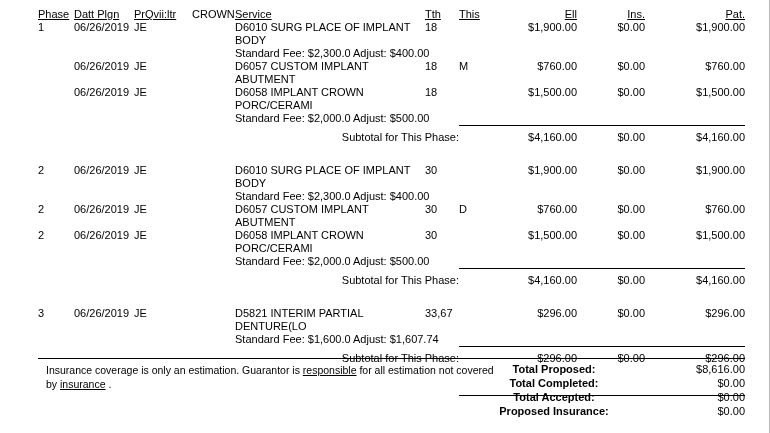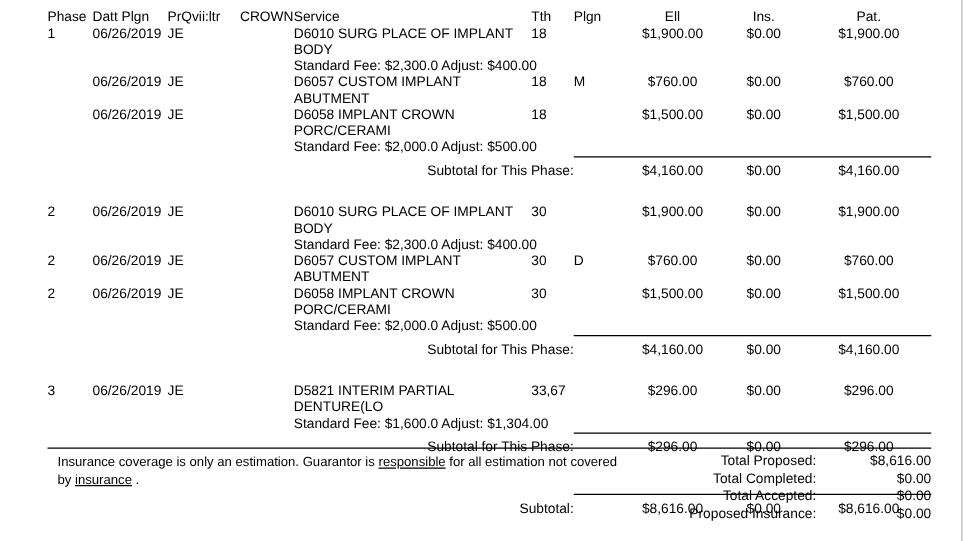--- a/index.html
+++ b/index.html
@@ -55,24 +55,25 @@
   col.c-prov    { width: 58px; }
   col.c-blank   { width: 43px; }
   col.c-service { width: 190px; }
   col.c-tth     { width: 34px; }
   col.c-surf    { width: 40px; }
   col.c-ell     { width: 78px; }
   col.c-ins     { width: 68px; }
   col.c-pat     { width: 100px; }
 
   thead td {
+    text-decoration: underline;
     padding-bottom: 3px;
     white-space: nowrap;
   }
-  .r { text-align: center; }
+  .r { text-align: right; }
   .l { text-align: left; }
   .hdr-ajuu {
     text-decoration: none;
   }
   .sub-line {
     padding-left: 12px;
   }
   .spacer-row td { height: 10px; }
   .small-gap td { height: 6px; }
 
@@ -117,22 +118,22 @@
     top: 362px;
     width: 290px;
   }
   .totals table { border-collapse: collapse; width: 100%; }
   .totals td {
     font-size: 11px;
     line-height: 14px;
     padding: 0;
   }
   .totals td.lab {
-    text-align: right;
-    font-weight: normal;
+    text-align: center;
+    font-weight: bold;
     padding-right: 12px;
     white-space: nowrap;
   }
   .totals td.val {
     text-align: right;
     width: 80px;
     white-space: nowrap;
   }
 </style>
 </head>
@@ -157,21 +158,21 @@
           <col class="c-pat">
       </colgroup>
       <thead>
         <tr>
           <td class="l">Phase</td>
           <td class="l">Datt Plgn</td>
           <td class="l">PrQvii:ltr</td>
           <td class="l hdr-ajuu">CROWN</td>
           <td class="l">Service</td>
           <td class="l">Tth</td>
-          <td class="l">Plgn</td>
+          <td class="l">This</td>
           <td class="r">Ell</td>
           <td class="r">Ins.</td>
           <td class="r">Pat.</td>
         </tr>
       </thead>
       <tbody>
 
         <tr>
           <td class="l">1</td>
           <td class="l">06/26/2019</td>
@@ -315,21 +316,21 @@
           <td></td>
           <td class="l">D5821  INTERIM PARTIAL DENTURE(LO</td>
           <td class="l">33,67</td>
           <td class="l"></td>
           <td class="r">$296.00</td>
           <td class="r">$0.00</td>
           <td class="r">$296.00</td>
         </tr>
         <tr>
           <td colspan="4"></td>
-          <td class="sub-line" colspan="6">Standard Fee: $1,600.0 Adjust: $1,304.00</td>
+          <td class="sub-line" colspan="6">Standard Fee: $1,600.0 Adjust: $1,607.74</td>
         </tr>
 
         <tr class="small-gap">
           <td colspan="6"></td>
           <td colspan="4" class="rule-cell">
               <div class="rule"></div>
             </td>
         </tr>
         <tr>
           <td colspan="6" class="subtotal-label">Subtotal for This Phase:</td>
@@ -347,27 +348,20 @@
           </tr>
         <tr class="spacer-row">
             <td colspan="10"></td>
           </tr>
 
         <tr class="small-gap">
           <td colspan="6"></td>
           <td colspan="4" class="rule-cell">
               <div class="rule"></div>
             </td>
-        </tr>
-        <tr>
-          <td colspan="6" class="subtotal-label">Subtotal:</td>
-          <td></td>
-          <td class="r bold">$8,616.00</td>
-          <td class="r bold">$0.00</td>
-          <td class="r bold">$8,616.00</td>
         </tr>
 
       </tbody>
     </table>
   </div>
 
   <div class="footer-rule"></div>
 
   <div class="disclaimer">
     <span>Insurance coverage is only an estimation. Guarantor is </span><u>responsible</u><span> for all estimation not covered by </span><u>insurance</u><span> .</span>

